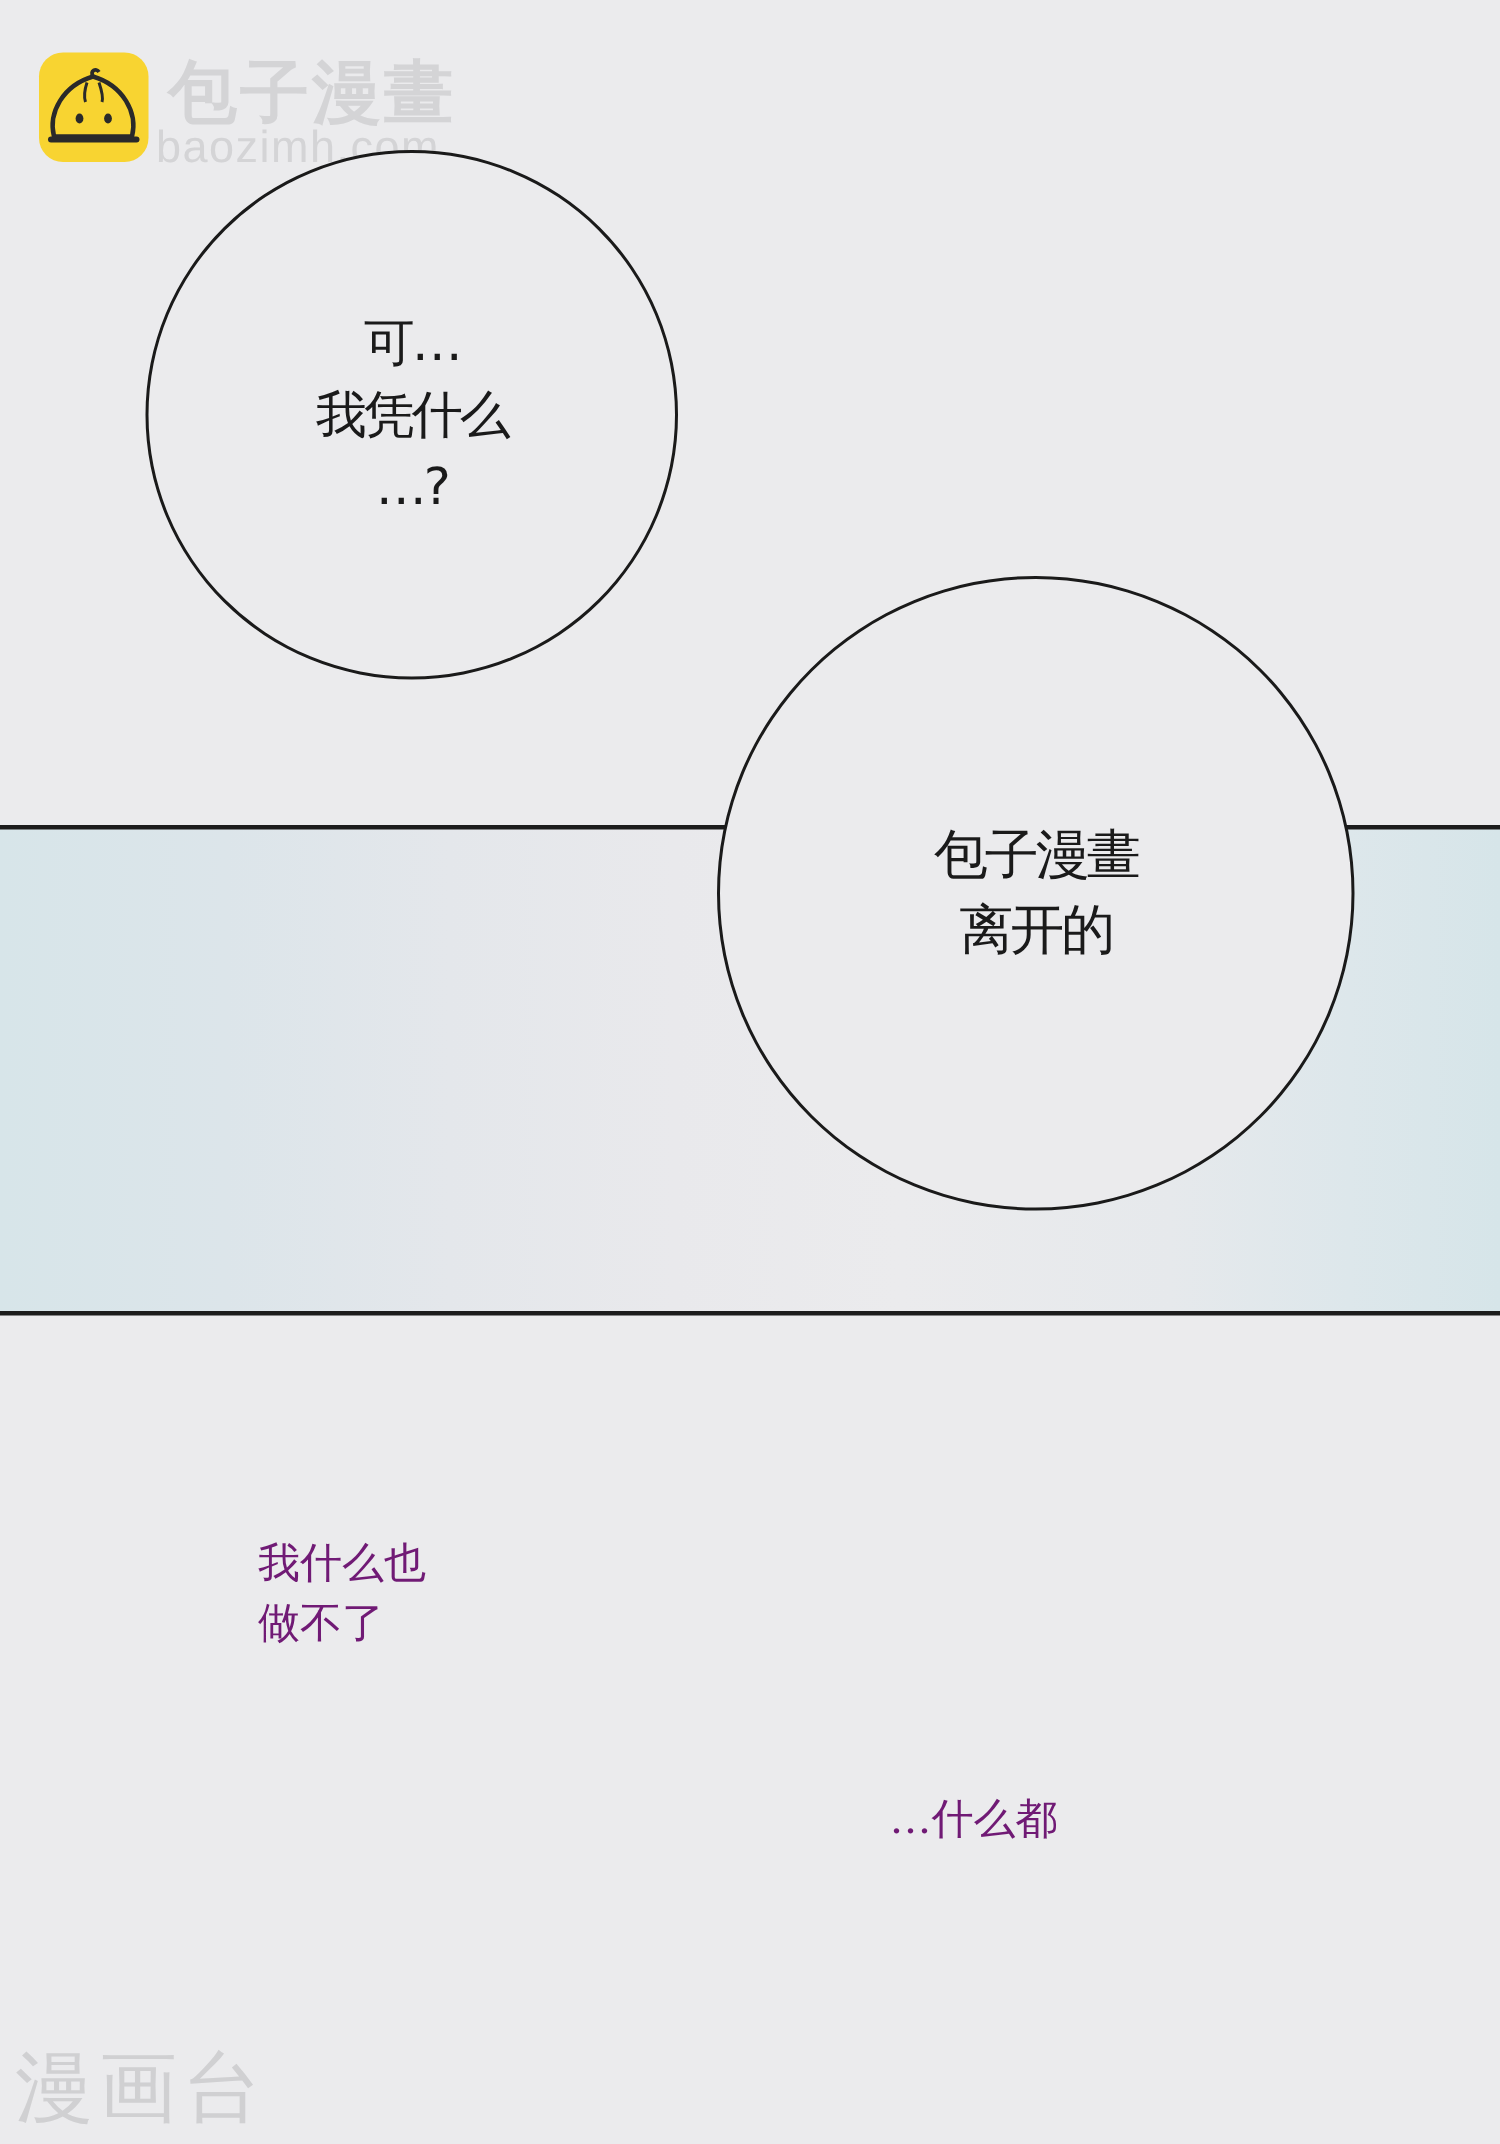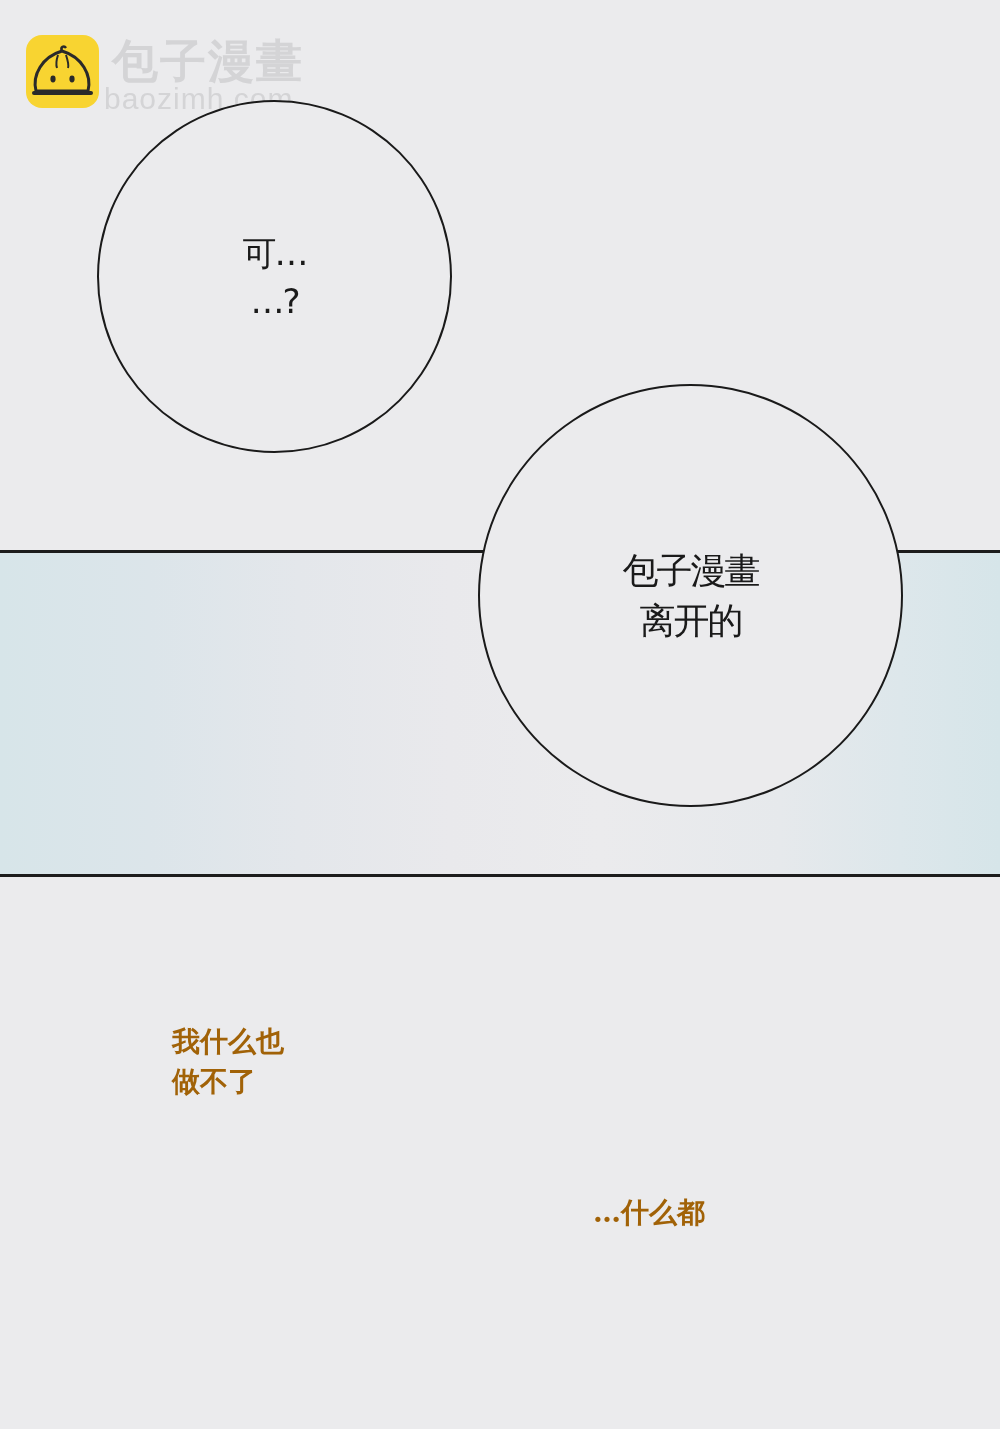--- a/index.html
+++ b/index.html
@@ -91,23 +91,23 @@
     .bubble-2 .bubble-text {
       font-size: 36px;
       line-height: 50px;
       letter-spacing: -2px;
     }
     .bubble-line { display: block; }
 
     
     .narration {
       position: absolute;
-      color: #a16207;
+      color: #701a75;
       font-family: "DejaVu Serif", serif;
-      font-weight: bold;
+      font-weight: normal;
     }
     .narration-1 {
       left: 172px;
       top: 1022px;
       font-size: 28px;
       line-height: 40px;
       letter-spacing: 0px;
     }
     .narration-2 {
       left: 593px;
@@ -183,32 +183,34 @@
   <div class="wm-brand">包子漫畫</div>
   <div class="wm-domain">baozimh.com</div>
 
   <div class="panel-band"></div>
   <div class="panel-border-top"></div>
   <div class="panel-border-bottom"></div>
 
   <div class="bubble bubble-1">
     <div class="bubble-text">
       <span class="bubble-line">可…</span>
+      <span class="bubble-line">我凭什么</span>
       <span class="bubble-line">…?</span>
     </div>
   </div>
 
   <div class="bubble bubble-2">
     <div class="bubble-text">
       <span class="bubble-line">包子漫畫</span>
       <span class="bubble-line">离开的</span>
     </div>
   </div>
 
   <div class="narration narration-1">
     <span class="narration-line">我什么也</span>
     <span class="narration-line">做不了</span>
   </div>
   <div class="narration narration-2">
     <span class="narration-line">…什么都</span>
   </div>
 
+  <div class="wm-bottom">漫画台</div>
 </div>
 
 </body></html>

